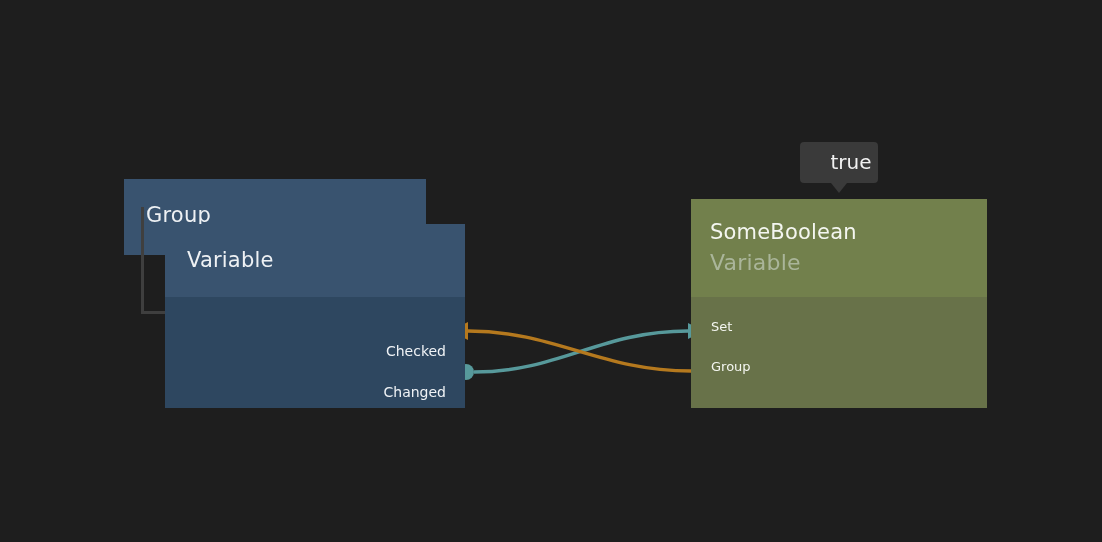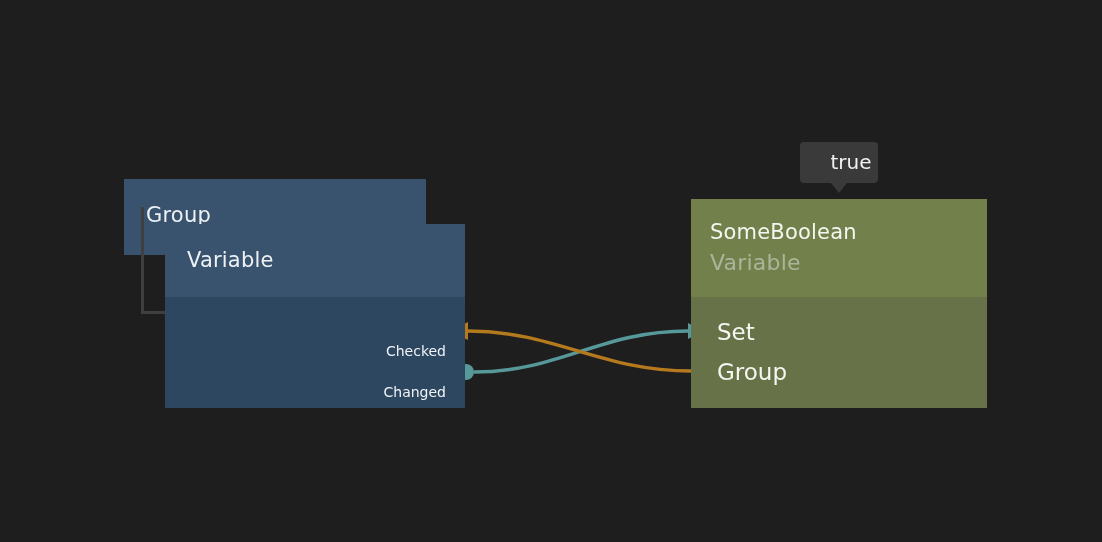--- a/index.html
+++ b/index.html
@@ -132,22 +132,22 @@
     letter-spacing: 0.2px;
   }
   .in-ports {
     position: absolute;
     left: 0;
     top: 98px;
     width: 100%;
   }
   .port-in {
     position: absolute;
-    left: 26px;
-    font-size: 23px;
+    left: 20px;
+    font-size: 13px;
     color: #f4f6f0;
     white-space: nowrap;
   }
   .port-in.p0 { top: 22px; }
   .port-in.p1 { top: 62px; }
 
   
   .tooltip {
     position: absolute;
     left: 800px;

